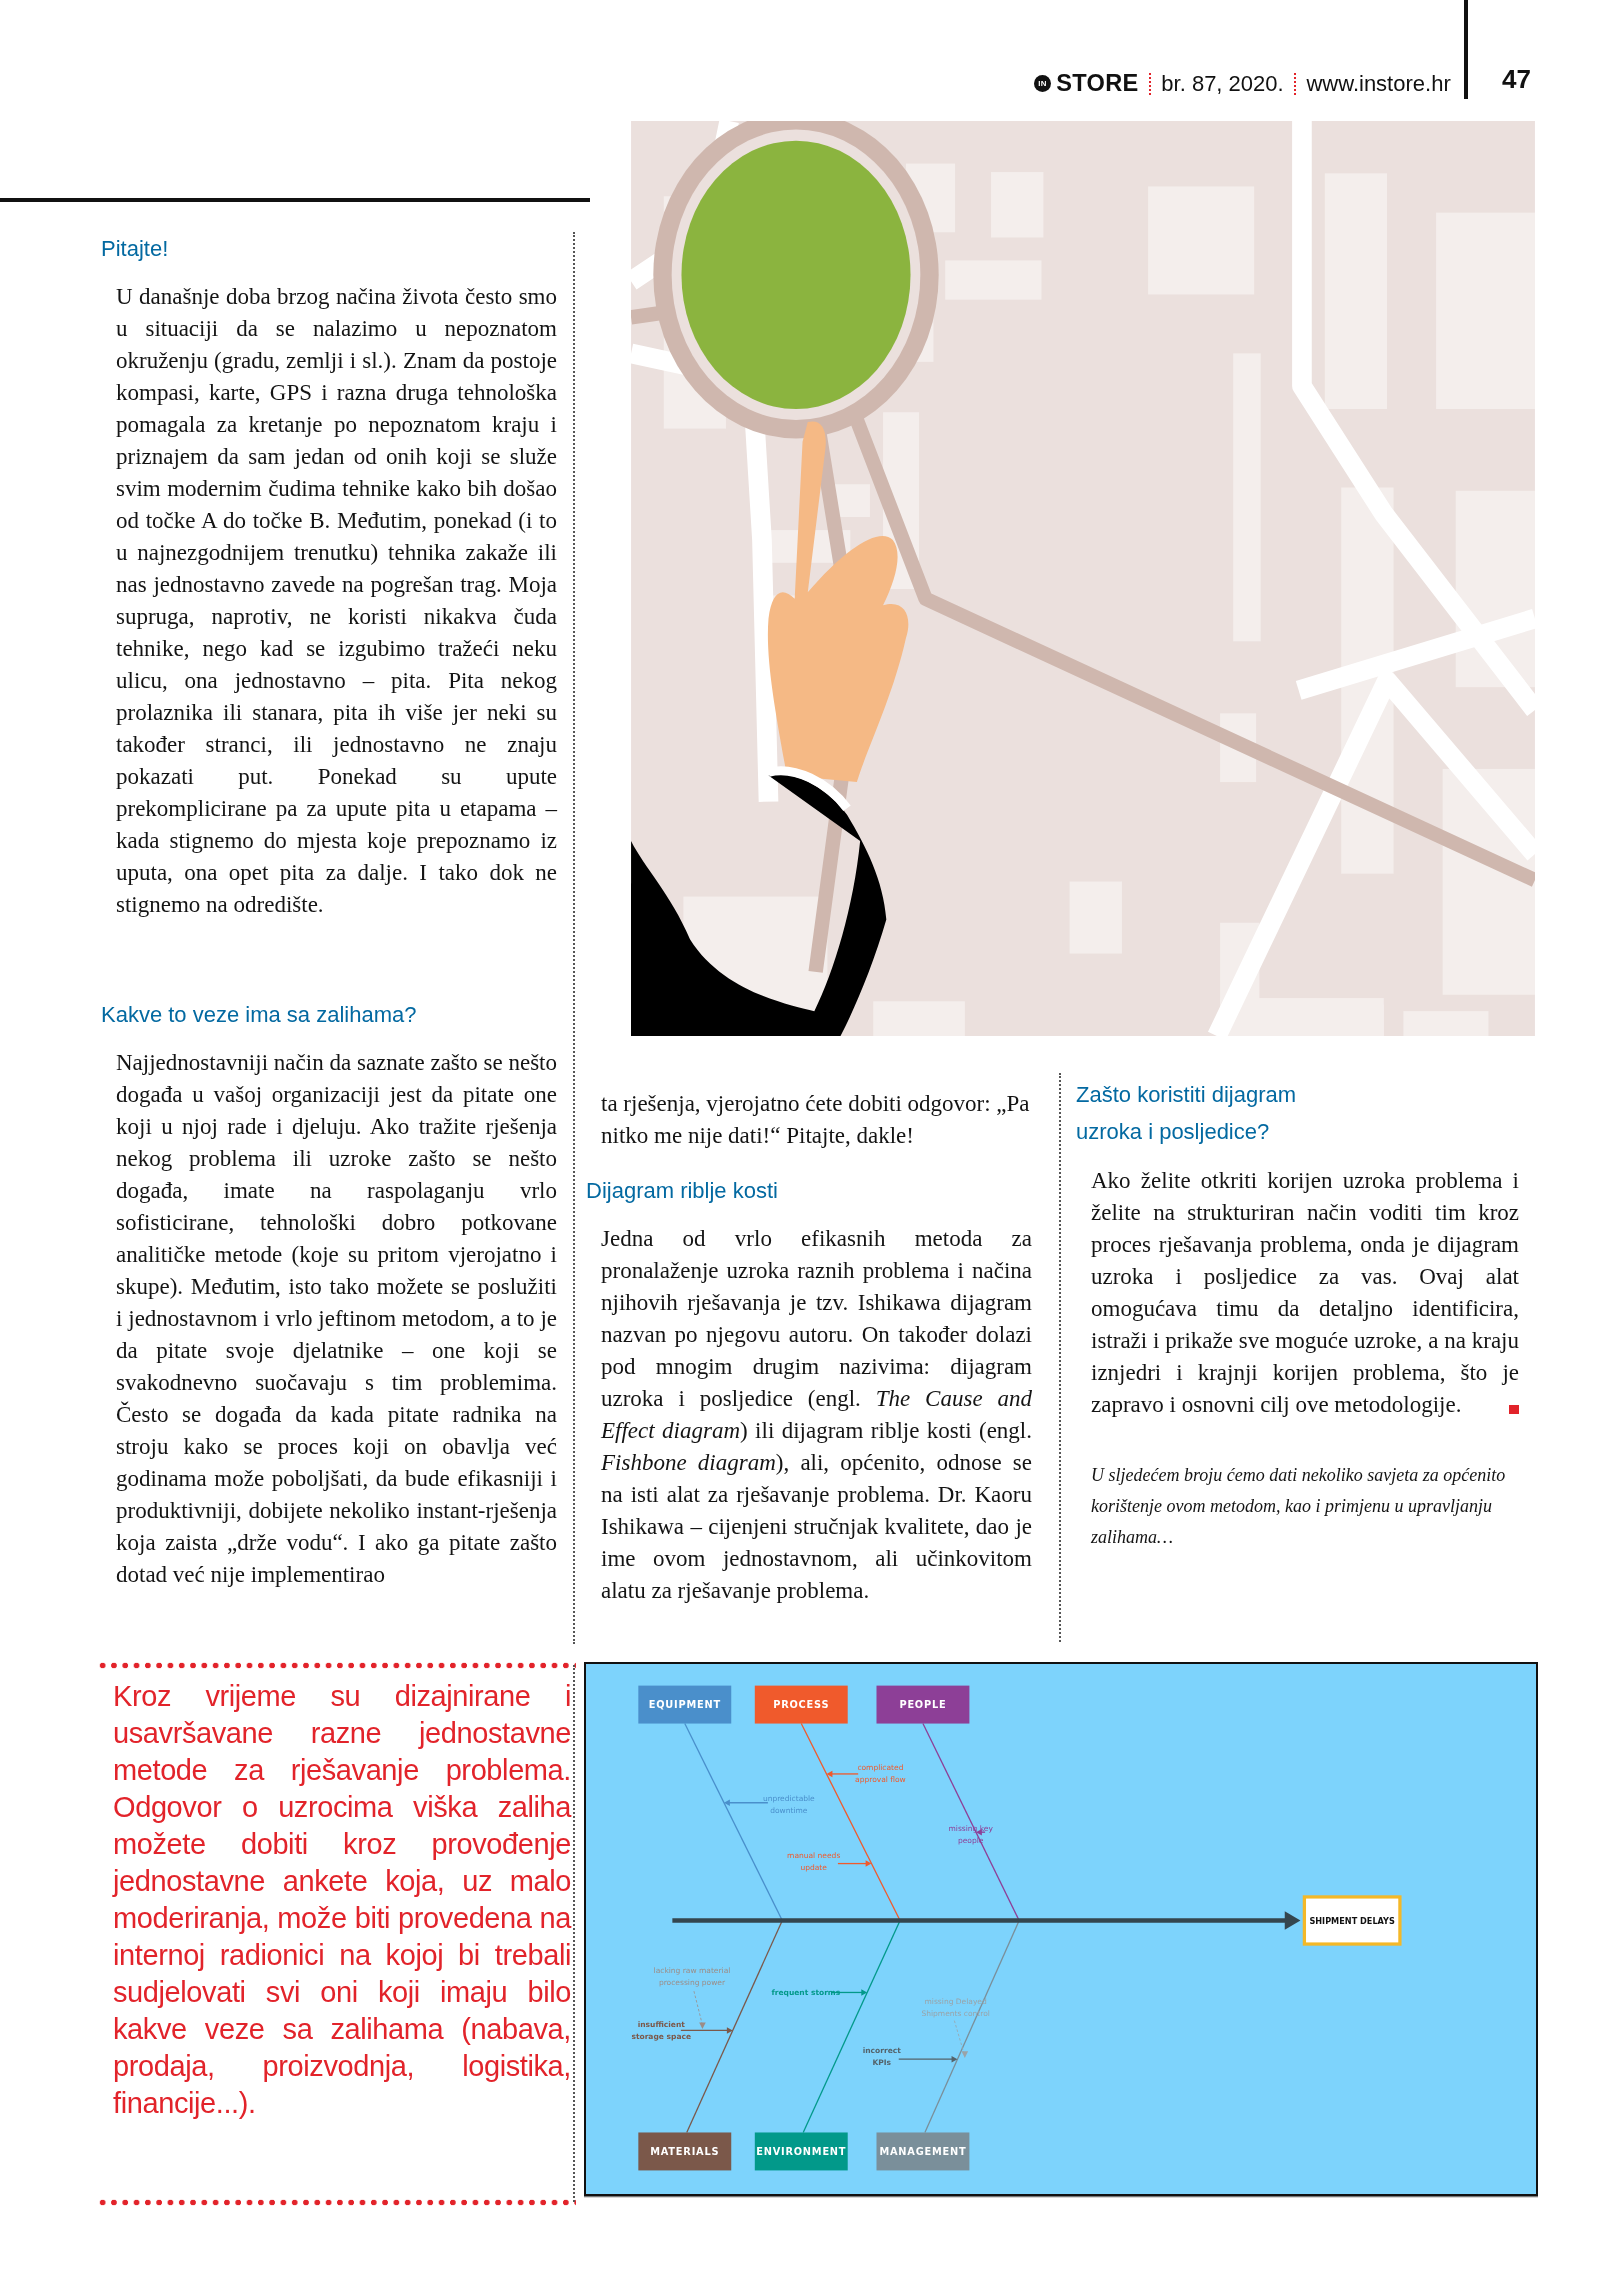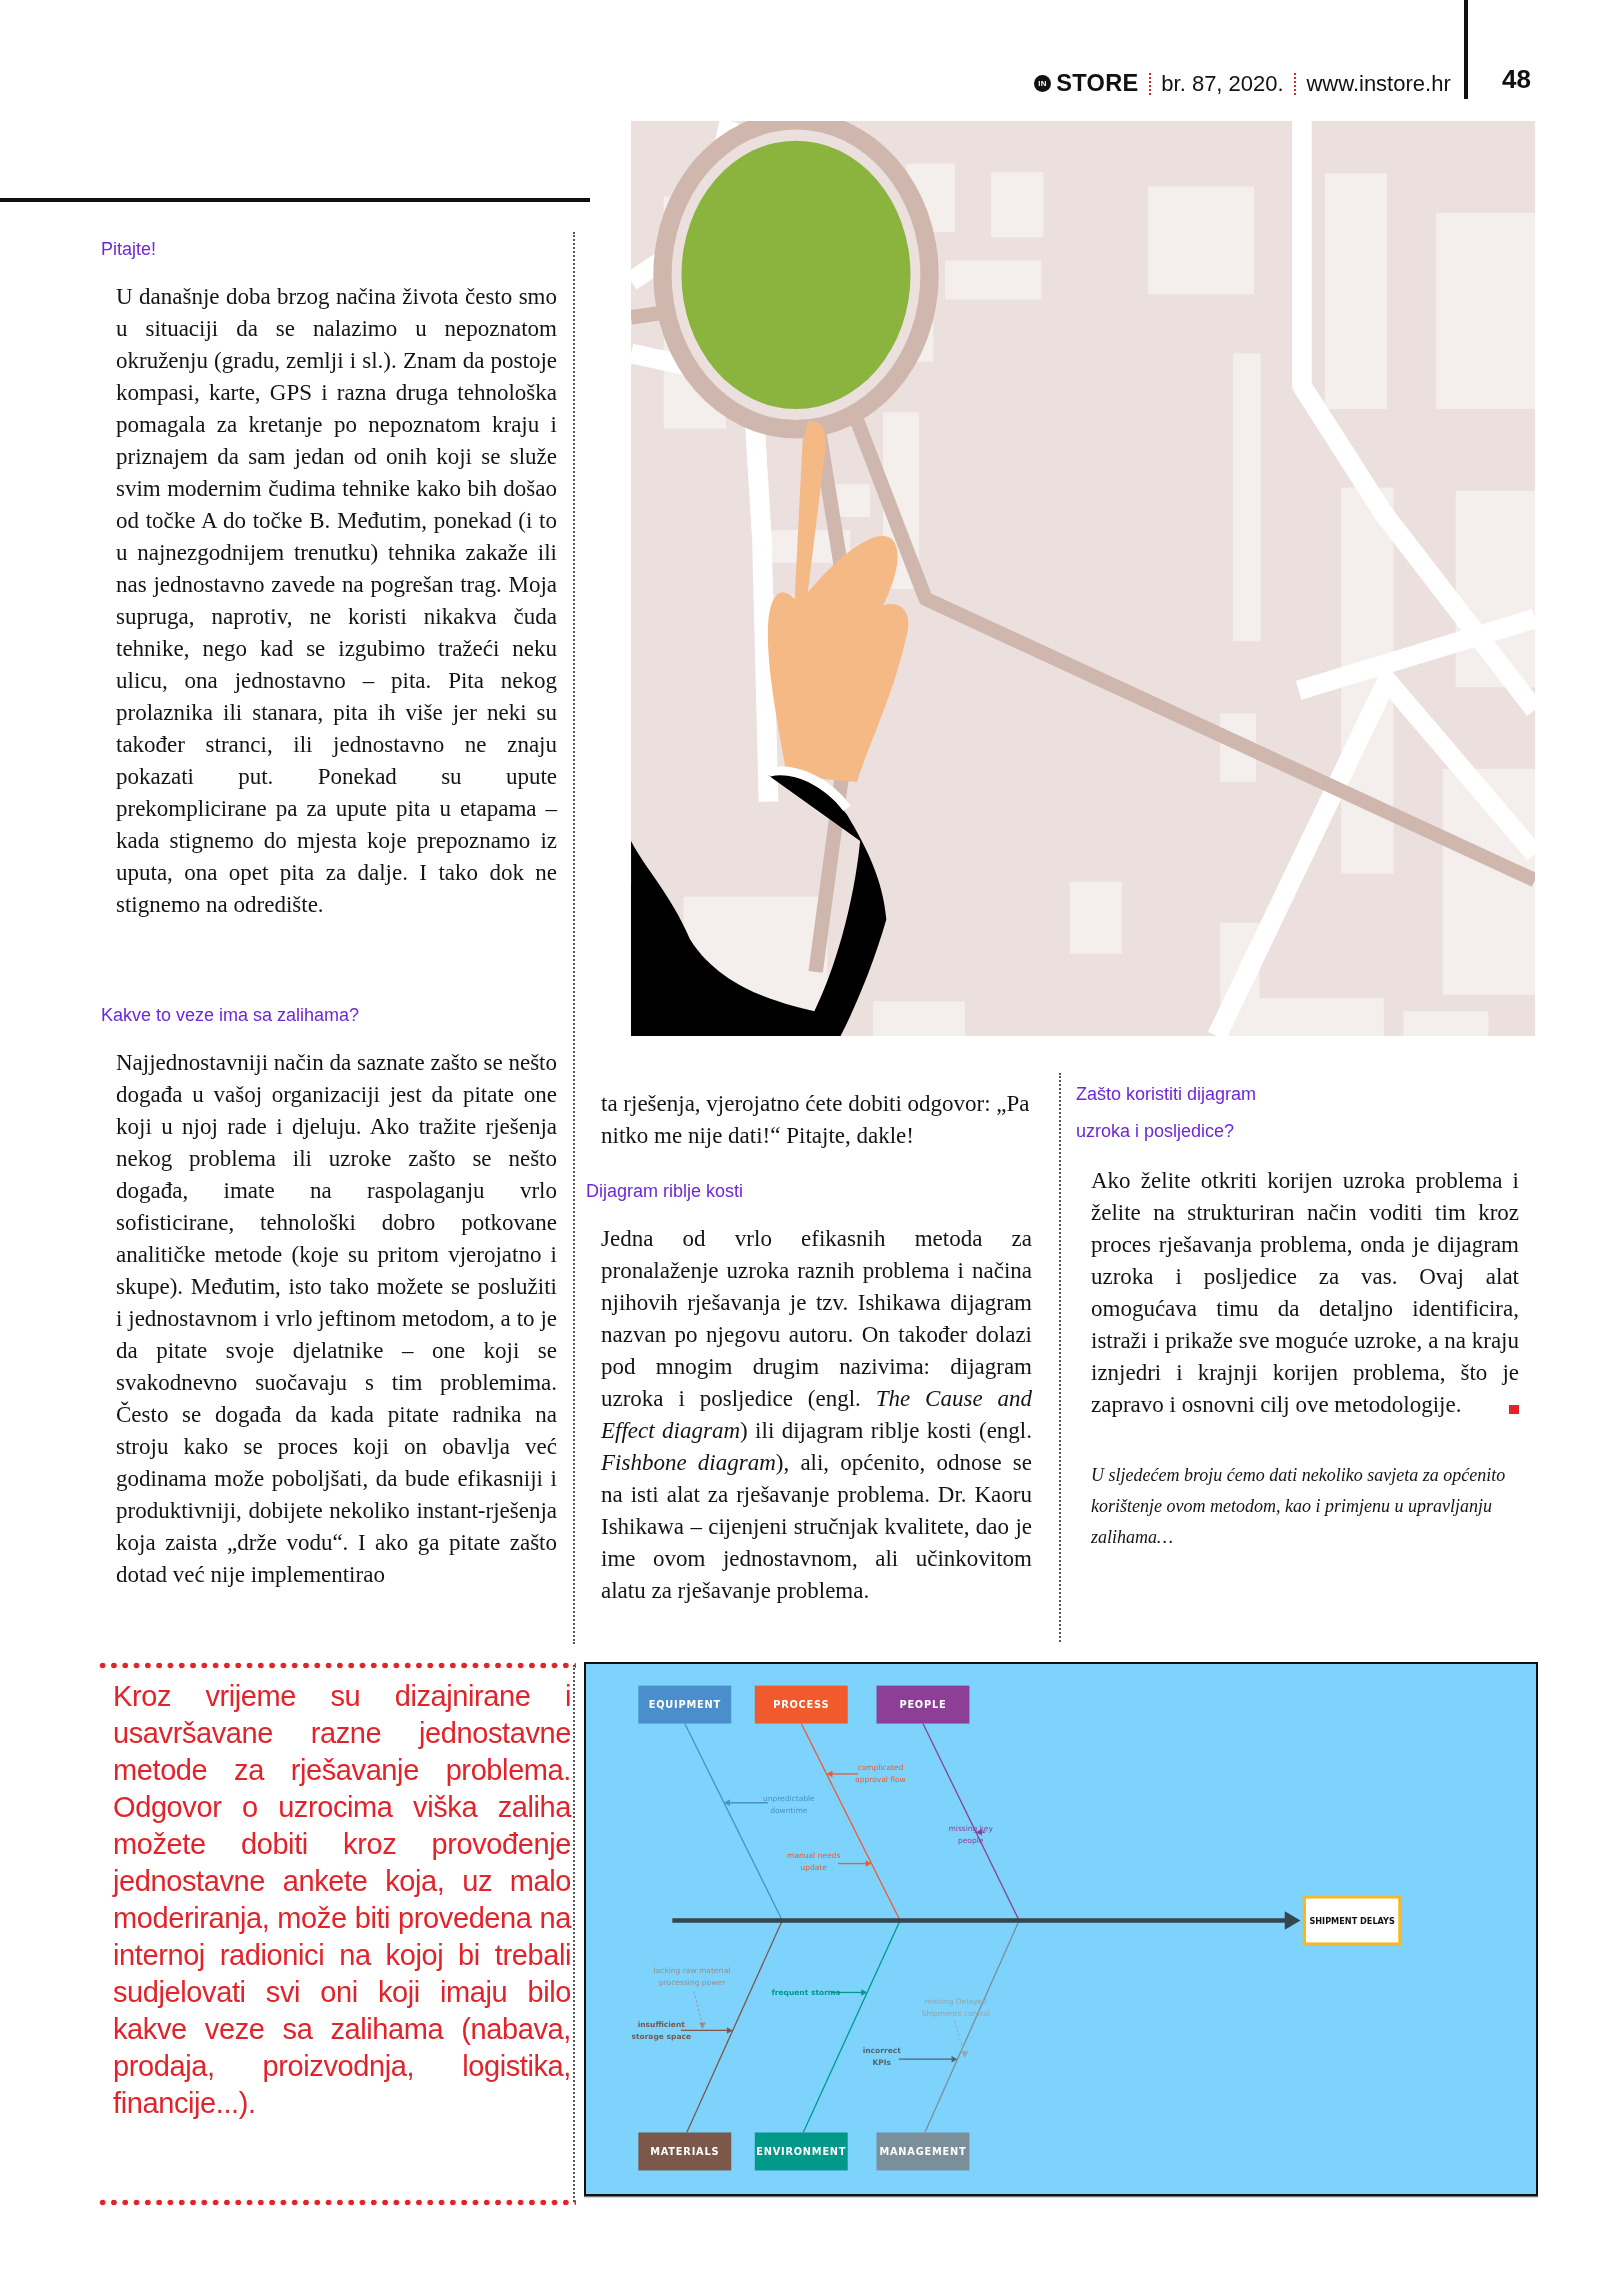--- a/index.html
+++ b/index.html
@@ -14,21 +14,21 @@
   #header-meta .brand-icon { width: 17px; height: 17px; border-radius: 50%; background: #111; color: #fff; font-size: 7.9px; font-weight: 700; display: inline-flex; align-items: center; justify-content: center; }
   #header-meta .sep { width: 0; height: 22px; border-left: 2px dotted #e2232a; margin: 0 3.9px; }
   #header-rule { left: 1464px; top: 0; width: 3.9px; height: 99px; background: #111; }
   #page-number { left: 1502px; top: 64px; font-size: 26px; font-weight: 700; color: #111; }
 
   #top-rule { left: 0; top: 198px; width: 590px; height: 3.9px; background: #111; }
 
   
   .col-text { font-size: 23px; line-height: 32px; color: #141414; text-align: justify; hyphens: manual; }
   .col-text p { margin: 15px; }
-  .heading { font-family: "Liberation Sans", "DejaVu Sans", sans-serif; font-size: 18px; line-height: 34px; color: #6d28d9; margin: 0; font-weight: 400; }
+  .heading { font-family: "Liberation Sans", "DejaVu Sans", sans-serif; font-size: 22px; line-height: 34px; color: #0369a1; margin: 0; font-weight: 400; }
   .italic { font-style: italic; }
 
   #col-left-a { left: 101px; top: 232px; width: 471px; }
   #col-left-a .heading { margin-bottom: 13px; }
   #col-left-b { left: 101px; top: 998px; width: 471px; }
   #col-left-b .heading { margin-bottom: 14.4px; }
 
   #div-left { left: 573px; top: 232px; height: 1412px; border-left: 2px dotted #555; }
   #div-mid { left: 1059px; top: 1073px; height: 569px; border-left: 2px dotted #555; }
   #div-callout { left: 573px; top: 1665px; height: 537px; border-left: 2px dotted #555; }
@@ -62,21 +62,21 @@
   <span class="brand">
     <span class="brand-icon">IN</span>
     <span>STORE</span>
   </span>
   <span class="sep"></span>
   <span>br. 87, 2020.</span>
   <span class="sep"></span>
   <span>www.instore.hr</span>
 </div>
 <div id="header-rule" class="abs"></div>
-<div id="page-number" class="abs sans">48</div>
+<div id="page-number" class="abs sans">47</div>
 <div id="top-rule" class="abs"></div>
 
 <div id="col-left-a" class="abs col-text serif">
   <h2 class="heading">Pitajte!</h2>
   <p>U današnje doba brzog načina života često smo u situaciji da se nalazimo u nepoznatom okruženju (gradu, zemlji i sl.). Znam da postoje kompasi, karte, GPS i razna druga tehnološka pomagala za kretanje po nepoznatom kraju i priznajem da sam jedan od onih koji se služe svim modernim čudima tehnike kako bih došao od točke A do točke B. Međutim, ponekad (i to u najnezgodnijem trenutku) tehnika zakaže ili nas jednostavno zavede na pogrešan trag. Moja supruga, naprotiv, ne koristi nikakva čuda tehnike, nego kad se izgubimo tražeći neku ulicu, ona jednostavno – pita. Pita nekog prolaznika ili stanara, pita ih više jer neki su također stranci, ili jednostavno ne znaju pokazati put. Ponekad su upute prekomplicirane pa za upute pita u etapama – kada stignemo do mjesta koje prepoznamo iz uputa, ona opet pita za dalje. I tako dok ne stignemo na odredište.</p>
 </div>
 
 <div id="col-left-b" class="abs col-text serif">
   <h2 class="heading">Kakve to veze ima sa zalihama?</h2>
   <p>Najjednostavniji način da saznate zašto se nešto događa u vašoj organizaciji jest da pitate one koji u njoj rade i djeluju. Ako tražite rješenja nekog problema ili uzroke zašto se nešto događa, imate na raspolaganju vrlo sofisticirane, tehnološki dobro potkovane analitičke metode (koje su pritom vjerojatno i skupe). Međutim, isto tako možete se poslužiti i jednostavnom i vrlo jeftinom metodom, a to je da pitate svoje djelatnike – one koji se svakodnevno suočavaju s tim problemima. Često se događa da kada pitate radnika na stroju kako se proces koji on obavlja već godinama može poboljšati, da bude efikasniji i produktivniji, dobijete nekoliko instant-rješenja koja zaista „drže vodu“. I ako ga pitate zašto dotad već nije implementirao</p>

